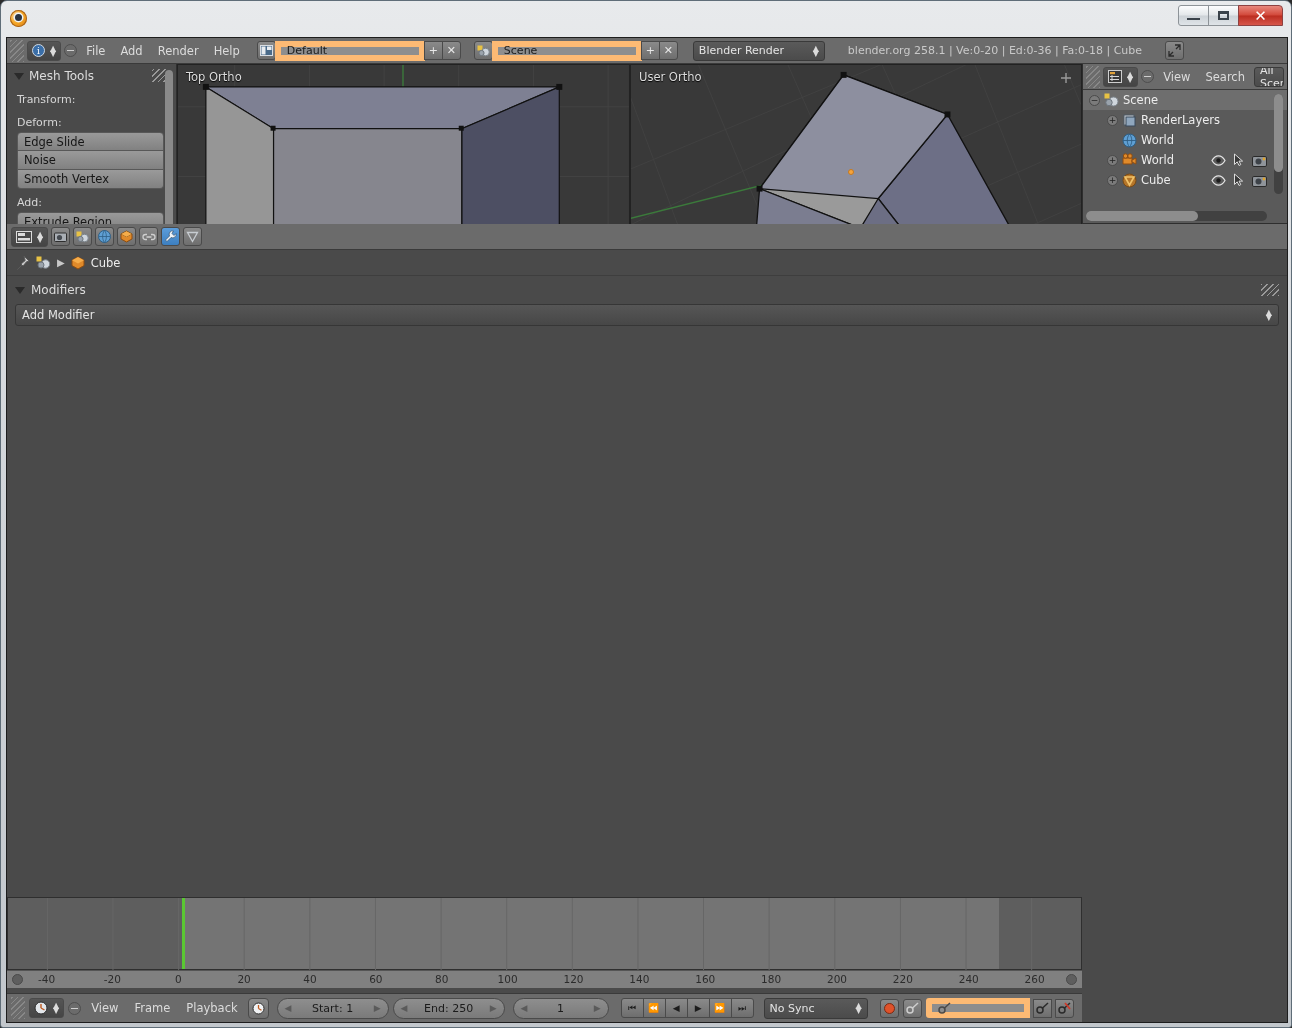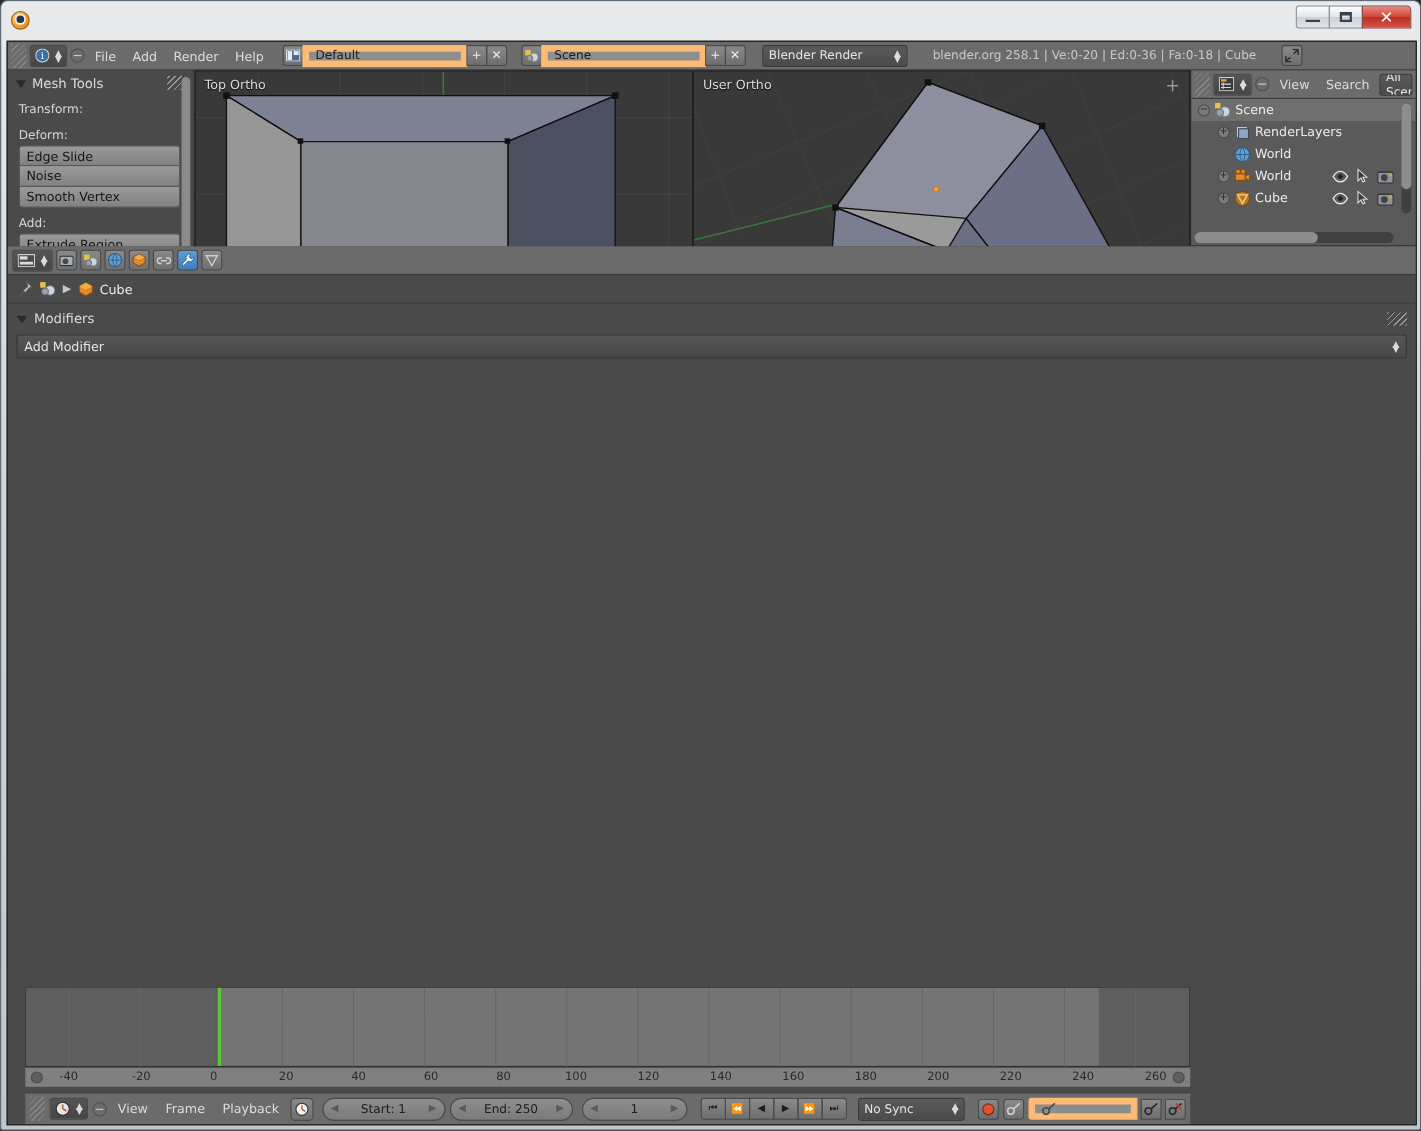--- a/index.html
+++ b/index.html
@@ -187,21 +187,21 @@
   #add-mod{
     margin:3px 8px; height:22px;
     background:linear-gradient(#565656,#474747);
     border:1px solid #363636; border-radius:3px;
     display:flex;align-items:center;justify-content:space-between;
     padding:0 6px; color:#e4e4e4; font-size:11.5px;
   }
 
   
   #vp-header{ position:absolute;left:0;right:0;bottom:0;height:27px; }
-  #timeline{ position:absolute; left:16px; right:205px; bottom:0; height:125px; background:#4a4a4a;}
+  #timeline{ position:absolute; left:0; right:205px; bottom:0; height:125px; background:#4a4a4a;}
   #tl-canvas{ position:absolute;left:0;right:0;top:0;height:73px;background:#747474;border:1px solid #2f2f2f;}
   #tl-ruler{ position:absolute;left:0;right:0;top:73px;height:18px;background:#808080;border-top:1px solid #555;}
   .tk{ position:absolute; top:2px; font-size:10.5px; color:#2b2b2b; transform:translateX(-50%);}
   #tl-header{ position:absolute;left:0;right:0;bottom:0;height:29px; background:#6b6b6b; border-top:1px solid #3a3a3a;
     display:flex;align-items:center;gap:4px;padding:0 4px;}
   .tl-nav{ width:23px;height:20px;border:1px solid #4a4a4a;
     background:linear-gradient(#8a8a8a,#6e6e6e);
     display:flex;align-items:center;justify-content:center; font-size:9px;color:#1c1c1c;}
   .arrowfield{
     height:21px; min-width:112px; border:1px solid #4a4a4a; border-radius:11px;

